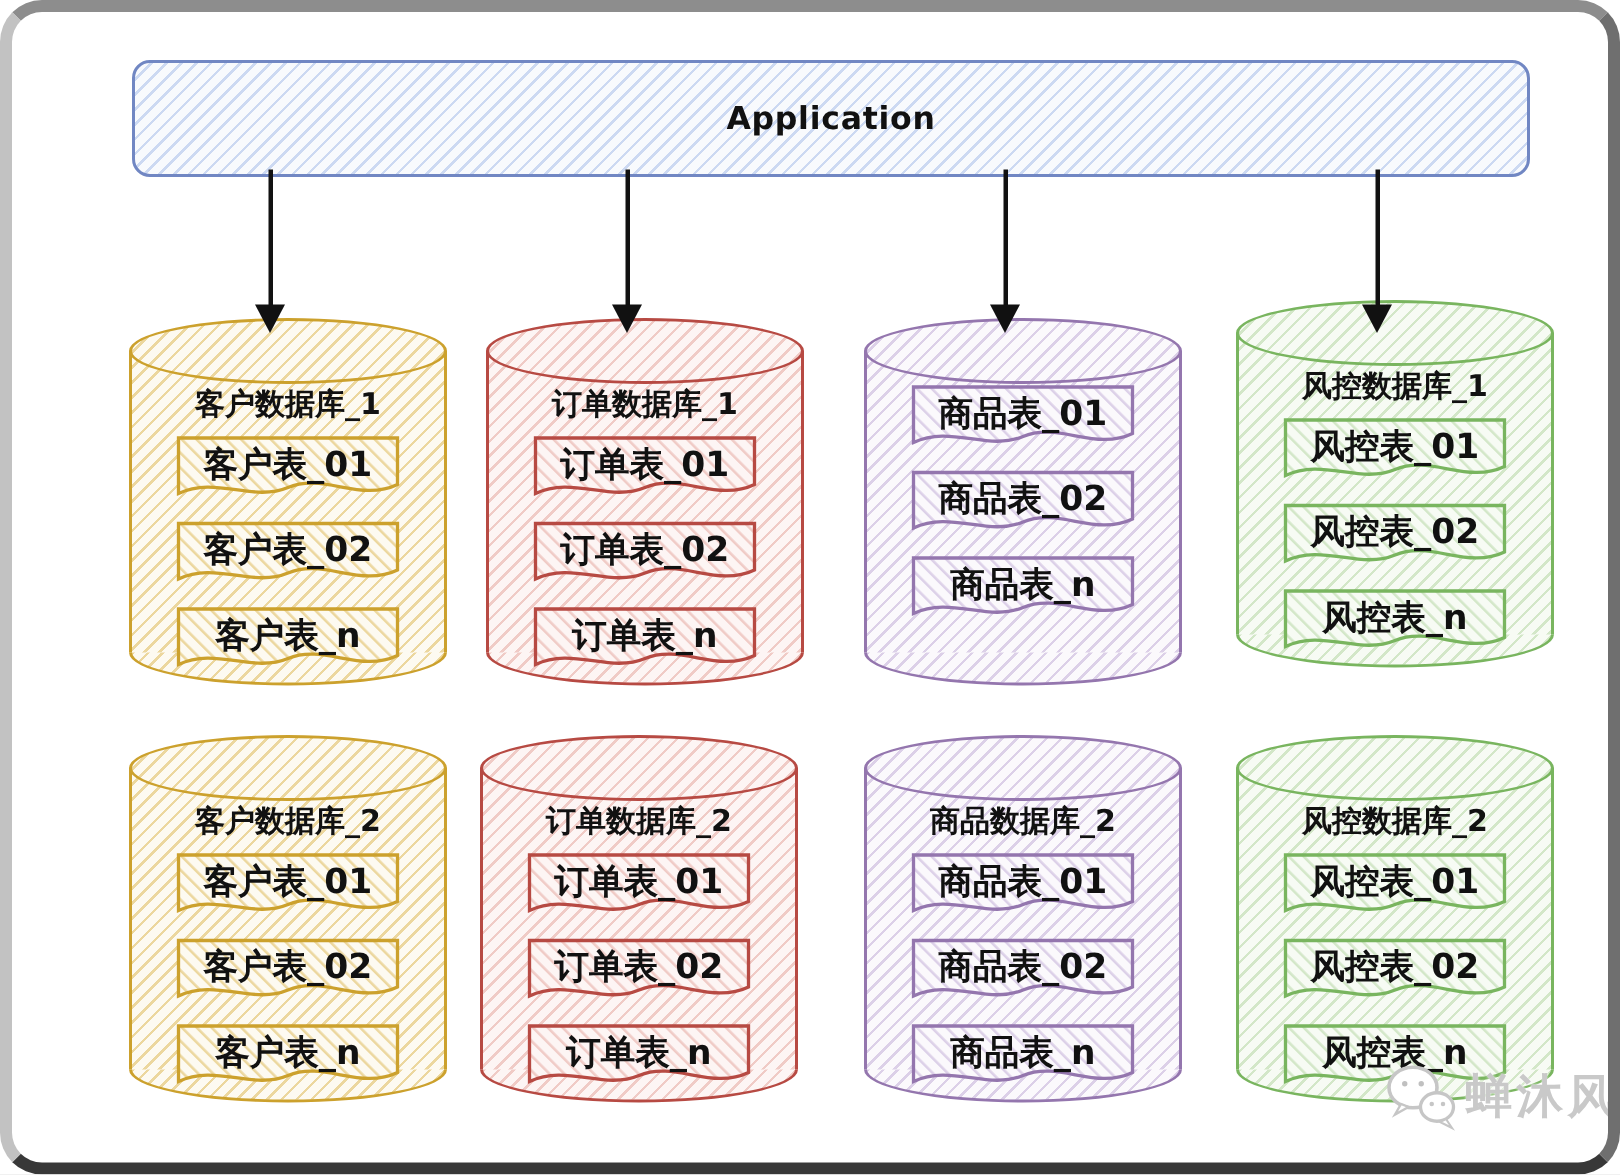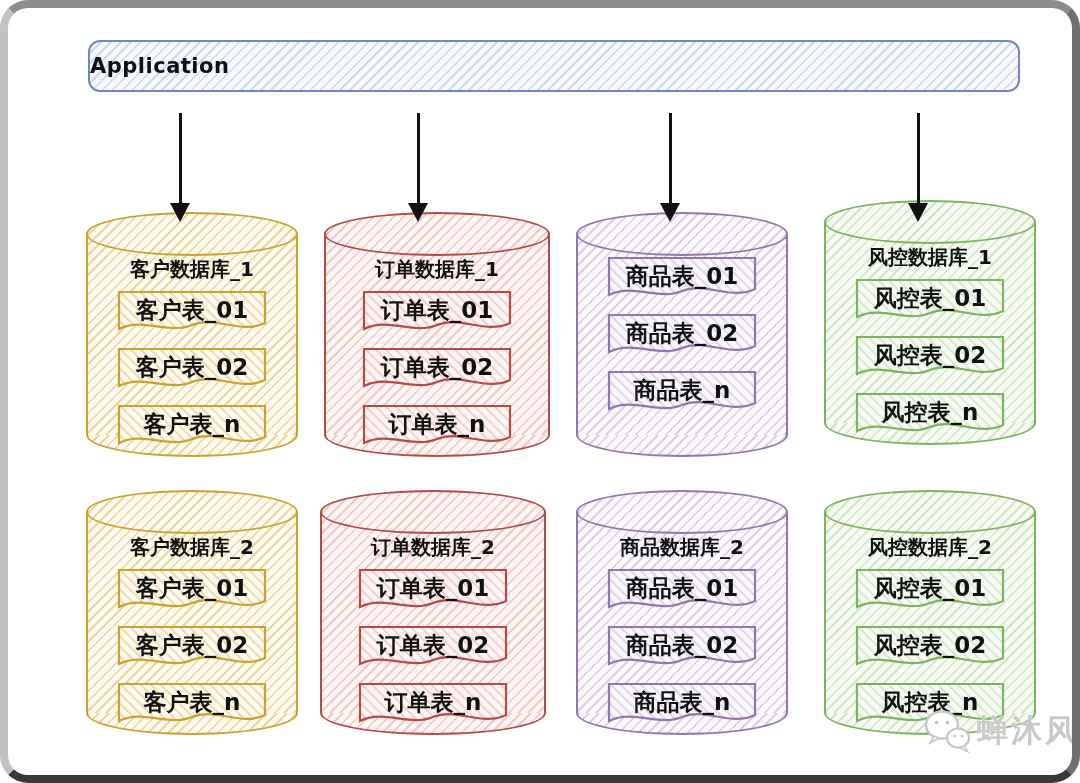--- a/index.html
+++ b/index.html
@@ -6,24 +6,24 @@
   body{width:1080px;height:783px;position:relative;overflow:hidden;
        font-family:"DejaVu Sans","Liberation Sans",sans-serif;}
   .canvas{position:absolute;inset:0;width:1080px;height:783px;background:#fff;}
 
   
   .frame{position:absolute;inset:0;border-radius:28px;border:8px solid #8d8d8d;
          border-left-color:#c2c2c2;border-right-color:#6f6f6f;border-bottom-color:#383838;
          z-index:20;pointer-events:none;}
 
   
-  .app-box{position:absolute;left:88px;top:40px;width:932px;height:52px;box-sizing:border-box;
+  .app-box{position:absolute;left:88px;top:40px;width:932px;height:78px;box-sizing:border-box;
            border:2.5px solid #7187c3;border-radius:12px;
            background:repeating-linear-gradient(135deg,#ccd9f2 0 1.7px,transparent 1.7px 7px) #f8fafd;
-           display:flex;align-items:center;justify-content:flex-start;z-index:5;}
+           display:flex;align-items:center;justify-content:center;z-index:5;}
   .app-label{font-size:21px;font-weight:bold;color:#111;letter-spacing:0.5px;}
 
   
   .arrow{position:absolute;top:113px;width:20px;height:110px;z-index:6;}
   .arrow .shaft{position:absolute;left:8.5px;top:0;width:3px;height:92px;background:#111;}
   .arrow .head{position:absolute;left:0;top:90px;width:0;height:0;
                border-left:10px solid transparent;border-right:10px solid transparent;
                border-top:19px solid #111;}
 
   
@@ -40,21 +40,21 @@
   .tbox{position:relative;width:150px;height:48px;margin:0 auto 9px;}
   .tbox svg{position:absolute;inset:0;width:100%;height:100%;overflow:visible;}
   .tlabel{position:absolute;left:0;right:0;top:3px;height:34px;line-height:34px;
           text-align:center;font-size:23px;font-weight:bold;color:#111;white-space:nowrap;}
 
   
   .c-yellow{color:#cca12d;}
   .c-yellow .cyl-top,.c-yellow .cyl-bottom,.c-yellow .cyl-body{
       border-color:#cca12d;
       background:repeating-linear-gradient(135deg,#ecd79e 0 1.7px,transparent 1.7px 7px) #fdfaf1;}
-  .c-red{color:#b74a43;padding-left:14px;}
+  .c-red{color:#b74a43;}
   .c-red .cyl-top,.c-red .cyl-bottom,.c-red .cyl-body{
       border-color:#b74a43;
       background:repeating-linear-gradient(135deg,#f0cbc6 0 1.7px,transparent 1.7px 7px) #fdf5f4;}
   .c-purple{color:#9476ae;}
   .c-purple .cyl-top,.c-purple .cyl-bottom,.c-purple .cyl-body{
       border-color:#9476ae;
       background:repeating-linear-gradient(135deg,#dcd0e8 0 1.7px,transparent 1.7px 7px) #fbf9fc;}
   .c-green{color:#79b55f;}
   .c-green .cyl-top,.c-green .cyl-bottom,.c-green .cyl-body{
       border-color:#79b55f;

